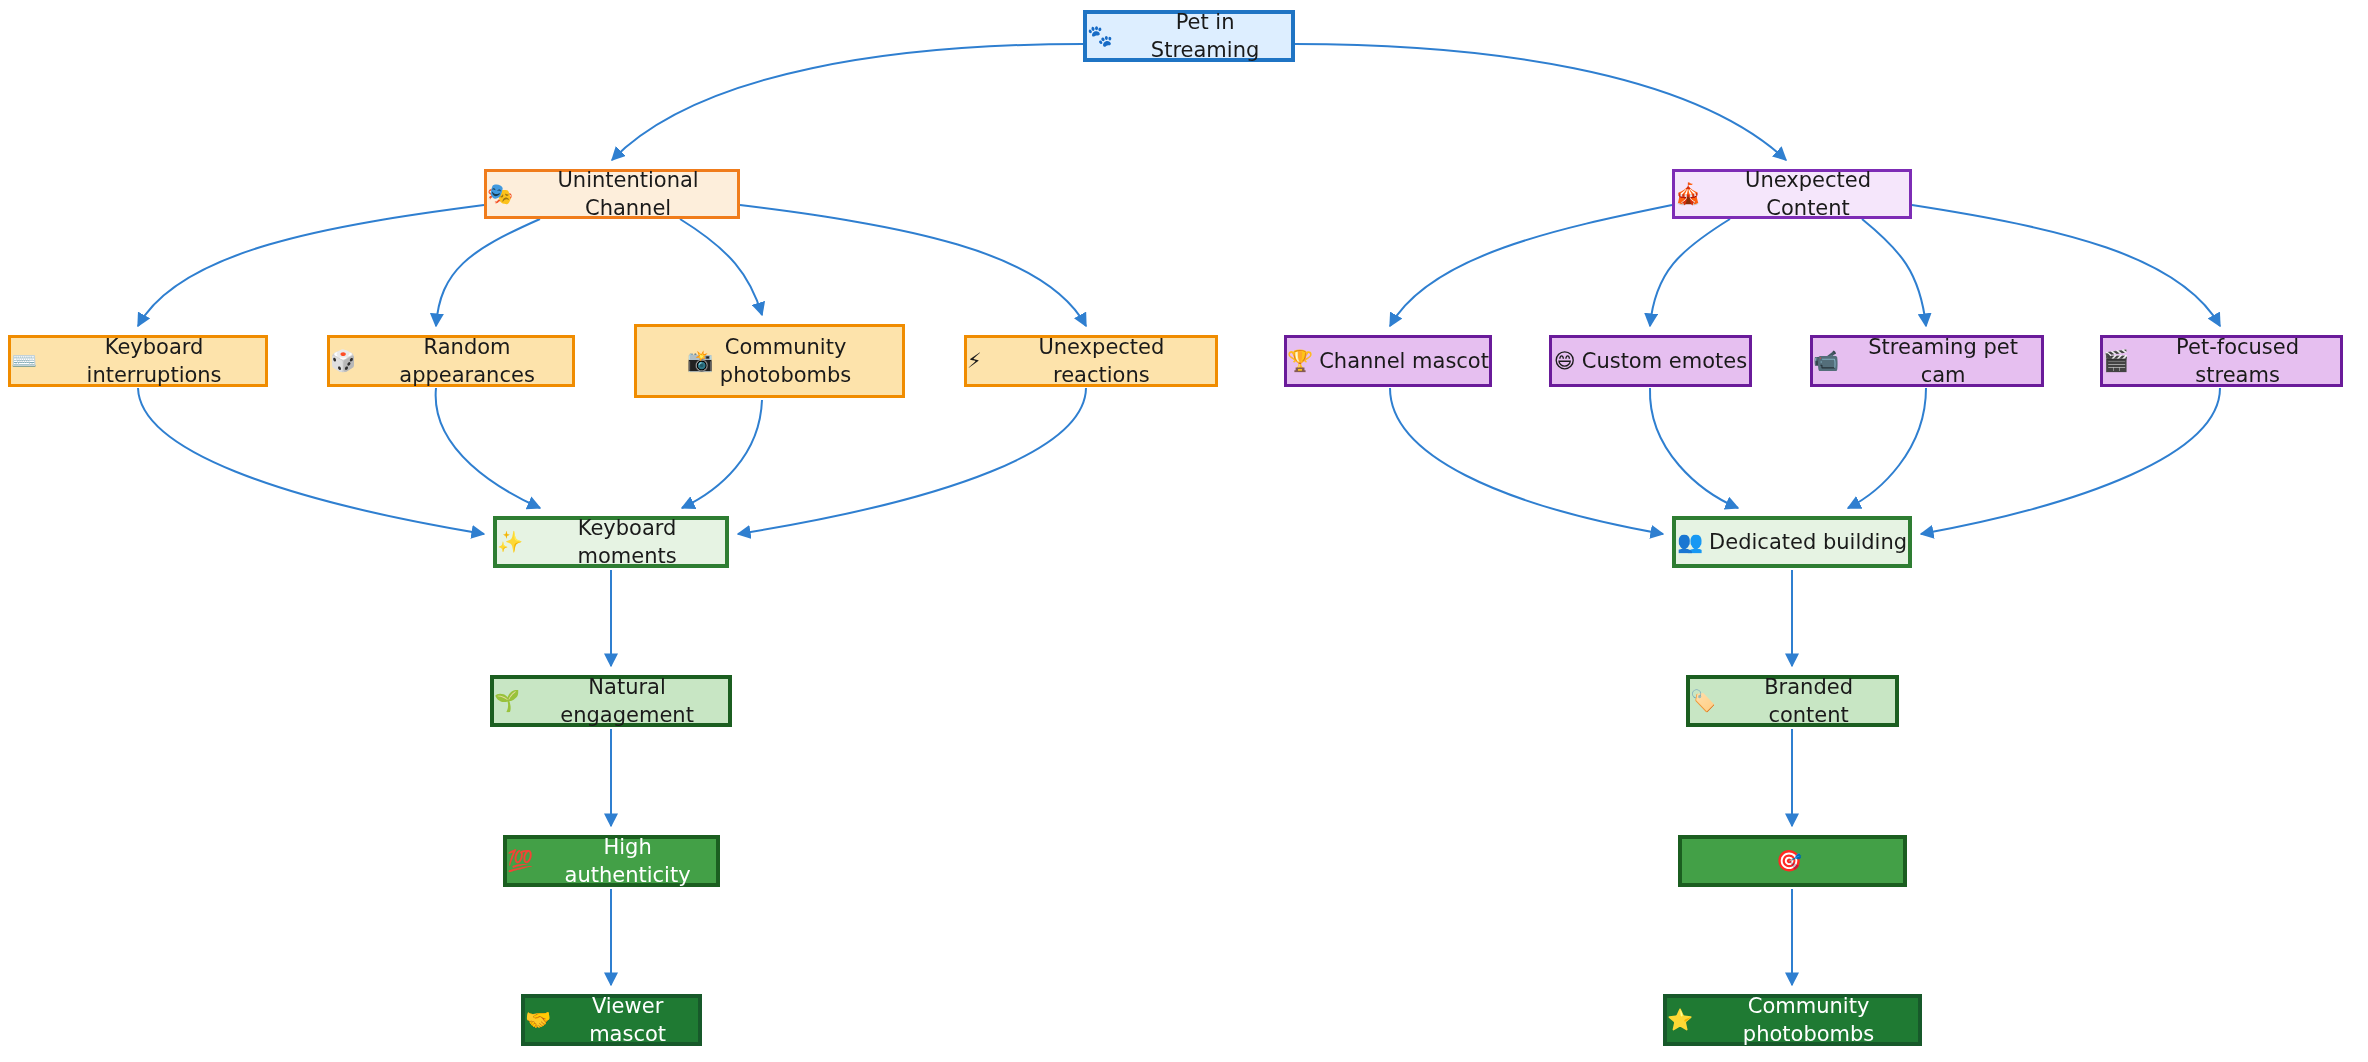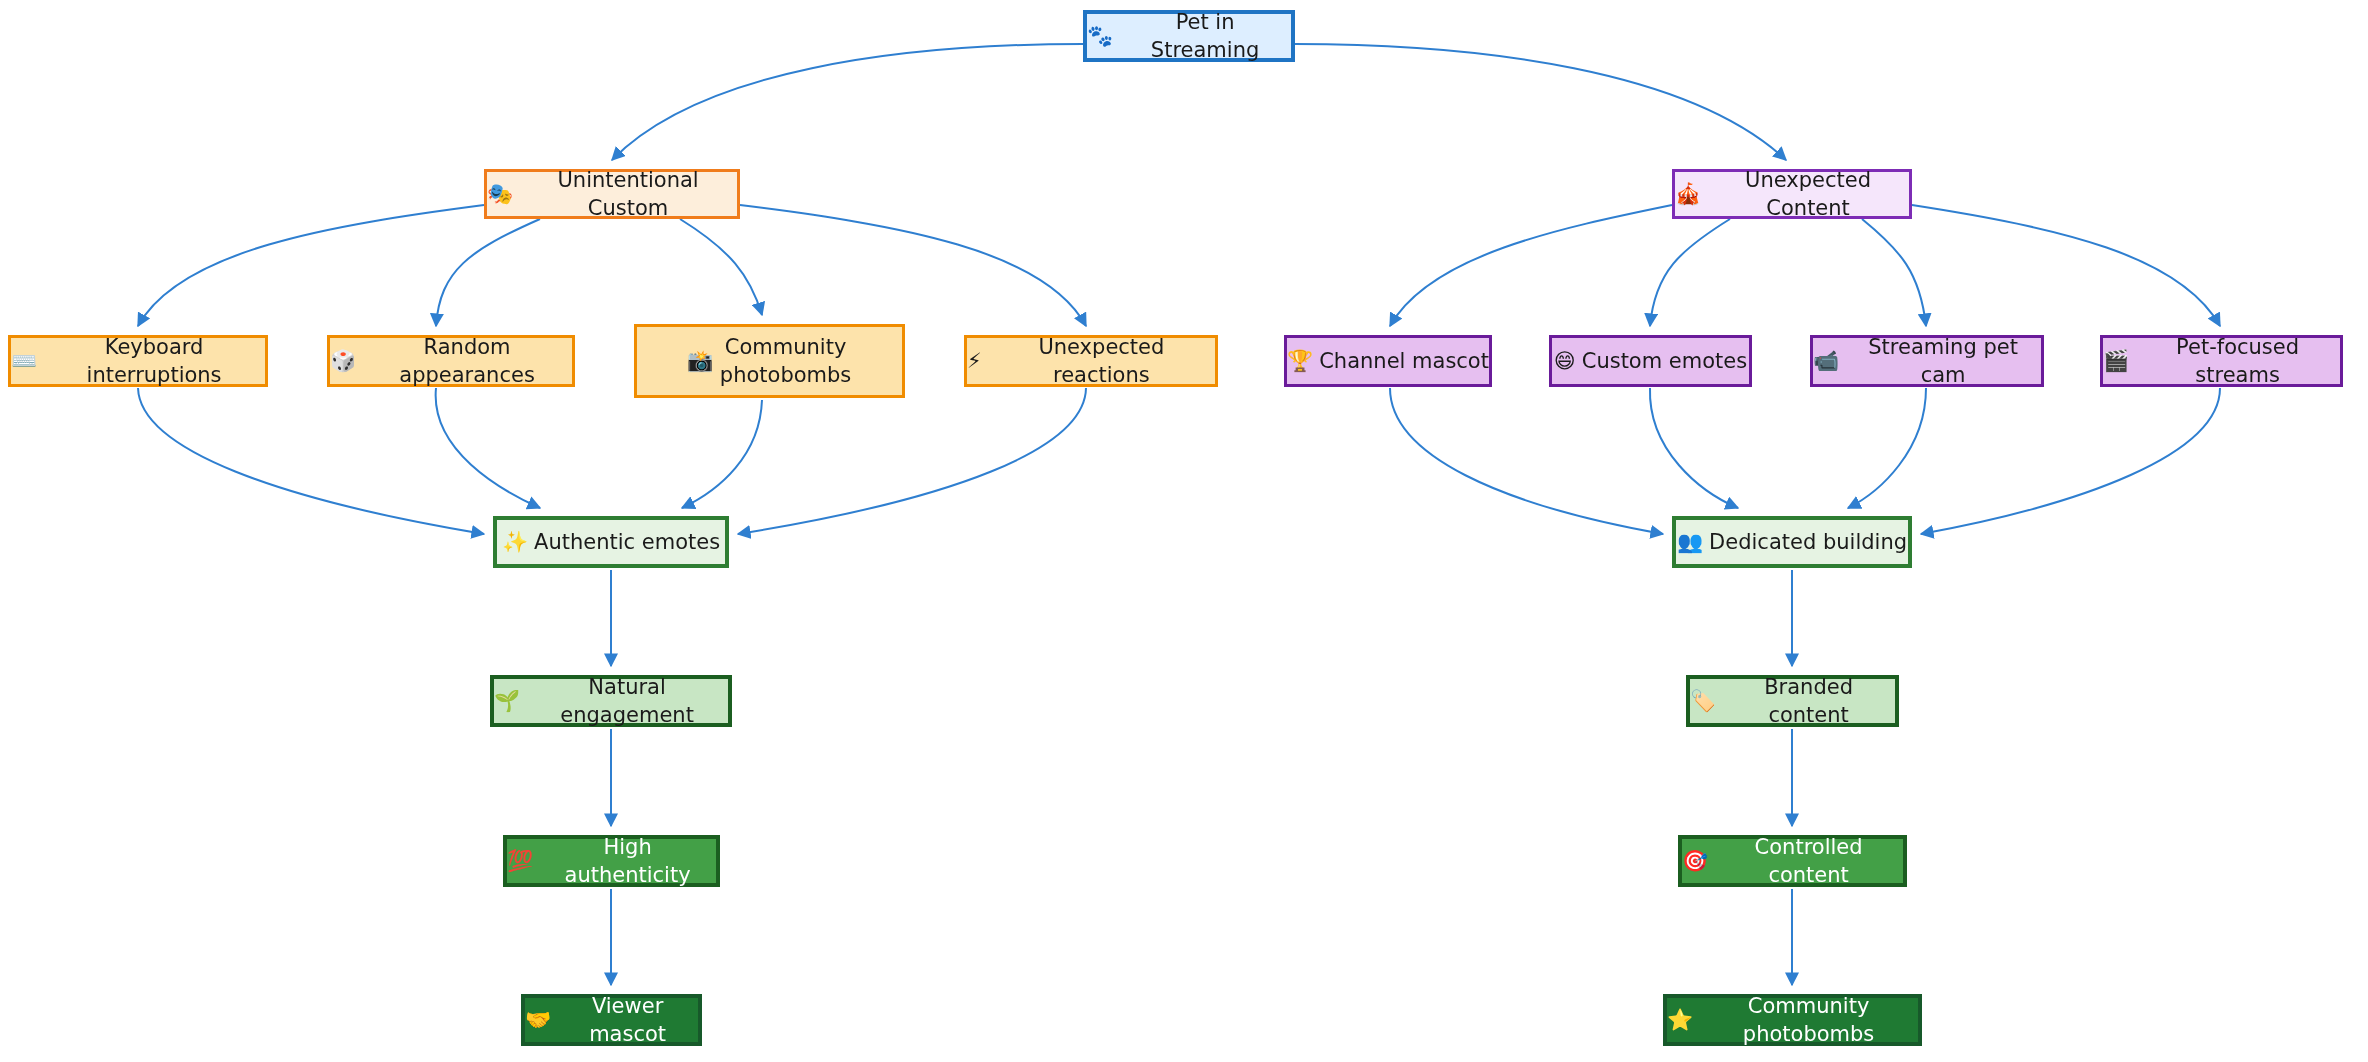--- a/index.html
+++ b/index.html
@@ -159,21 +159,21 @@
       <path d="M 611 889 L 611 985"></path>
       <path d="M 1792 889 L 1792 985"></path>
     </g>
   </svg>
 
   <div class="node n-root" style="left:1083px; top:10px; width:212px; height:52px;">
     <span class="emo">🐾</span><span class="lbl">Pet in Streaming</span>
   </div>
 
   <div class="node n-orange-head" style="left:484px; top:169px; width:256px; height:50px;">
-    <span class="emo">🎭</span><span class="lbl">Unintentional Custom</span>
+    <span class="emo">🎭</span><span class="lbl">Unintentional Channel</span>
   </div>
 
   <div class="node n-purple-head" style="left:1672px; top:169px; width:240px; height:50px;">
     <span class="emo">🎪</span><span class="lbl">Unexpected Content</span>
   </div>
 
   <div class="node n-orange" style="left:8px; top:335px; width:260px; height:52px;">
     <span class="emo">⌨️</span><span class="lbl">Keyboard interruptions</span>
   </div>
 
@@ -200,41 +200,41 @@
 
   <div class="node n-purple" style="left:1810px; top:335px; width:234px; height:52px;">
     <span class="emo">📹</span><span class="lbl">Streaming pet cam</span>
   </div>
 
   <div class="node n-purple" style="left:2100px; top:335px; width:243px; height:52px;">
     <span class="emo">🎬</span><span class="lbl">Pet-focused streams</span>
   </div>
 
   <div class="node n-green-pale" style="left:493px; top:516px; width:236px; height:52px;">
-    <span class="emo">✨</span><span class="lbl">Authentic emotes</span>
+    <span class="emo">✨</span><span class="lbl">Keyboard moments</span>
   </div>
 
   <div class="node n-green-pale" style="left:1672px; top:516px; width:240px; height:52px;">
     <span class="emo">👥</span><span class="lbl">Dedicated building</span>
   </div>
 
   <div class="node n-green-light" style="left:490px; top:675px; width:242px; height:52px;">
     <span class="emo">🌱</span><span class="lbl">Natural engagement</span>
   </div>
 
   <div class="node n-green-light" style="left:1686px; top:675px; width:213px; height:52px;">
     <span class="emo">🏷️</span><span class="lbl">Branded content</span>
   </div>
 
   <div class="node n-green-mid" style="left:503px; top:835px; width:217px; height:52px;">
     <span class="emo">💯</span><span class="lbl">High authenticity</span>
   </div>
 
   <div class="node n-green-mid" style="left:1678px; top:835px; width:229px; height:52px;">
-    <span class="emo">🎯</span><span class="lbl">Controlled content</span>
+    <span class="emo">🎯</span>
   </div>
 
   <div class="node n-green-dark" style="left:521px; top:994px; width:181px; height:52px;">
     <span class="emo">🤝</span><span class="lbl">Viewer mascot</span>
   </div>
 
   <div class="node n-green-dark" style="left:1663px; top:994px; width:259px; height:52px;">
     <span class="emo">⭐</span><span class="lbl">Community photobombs</span>
   </div>
 

